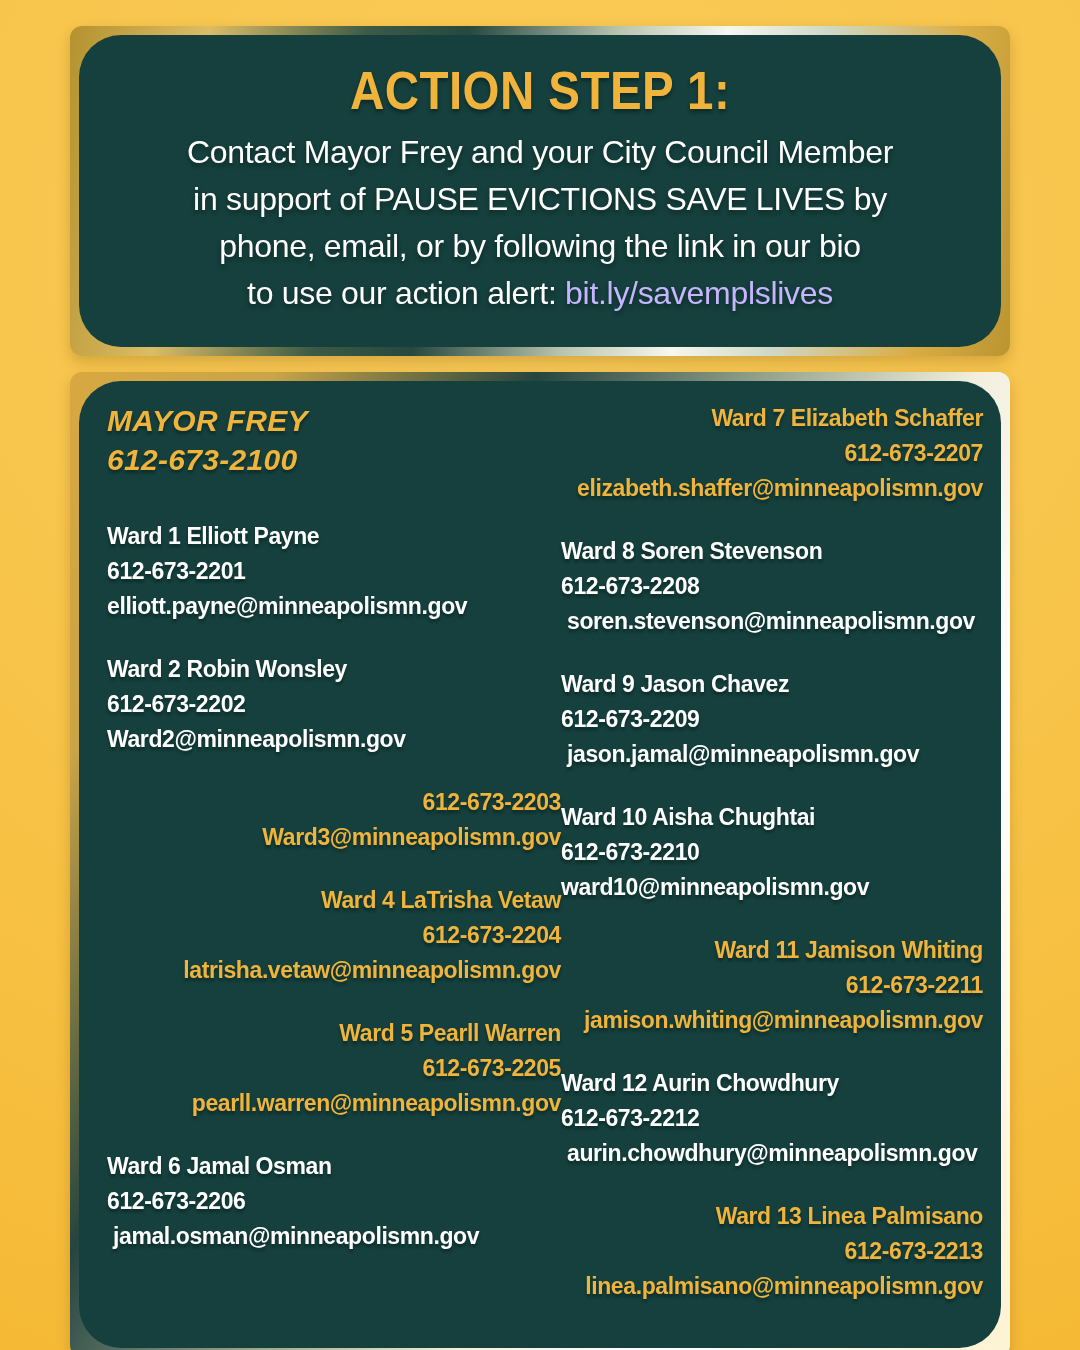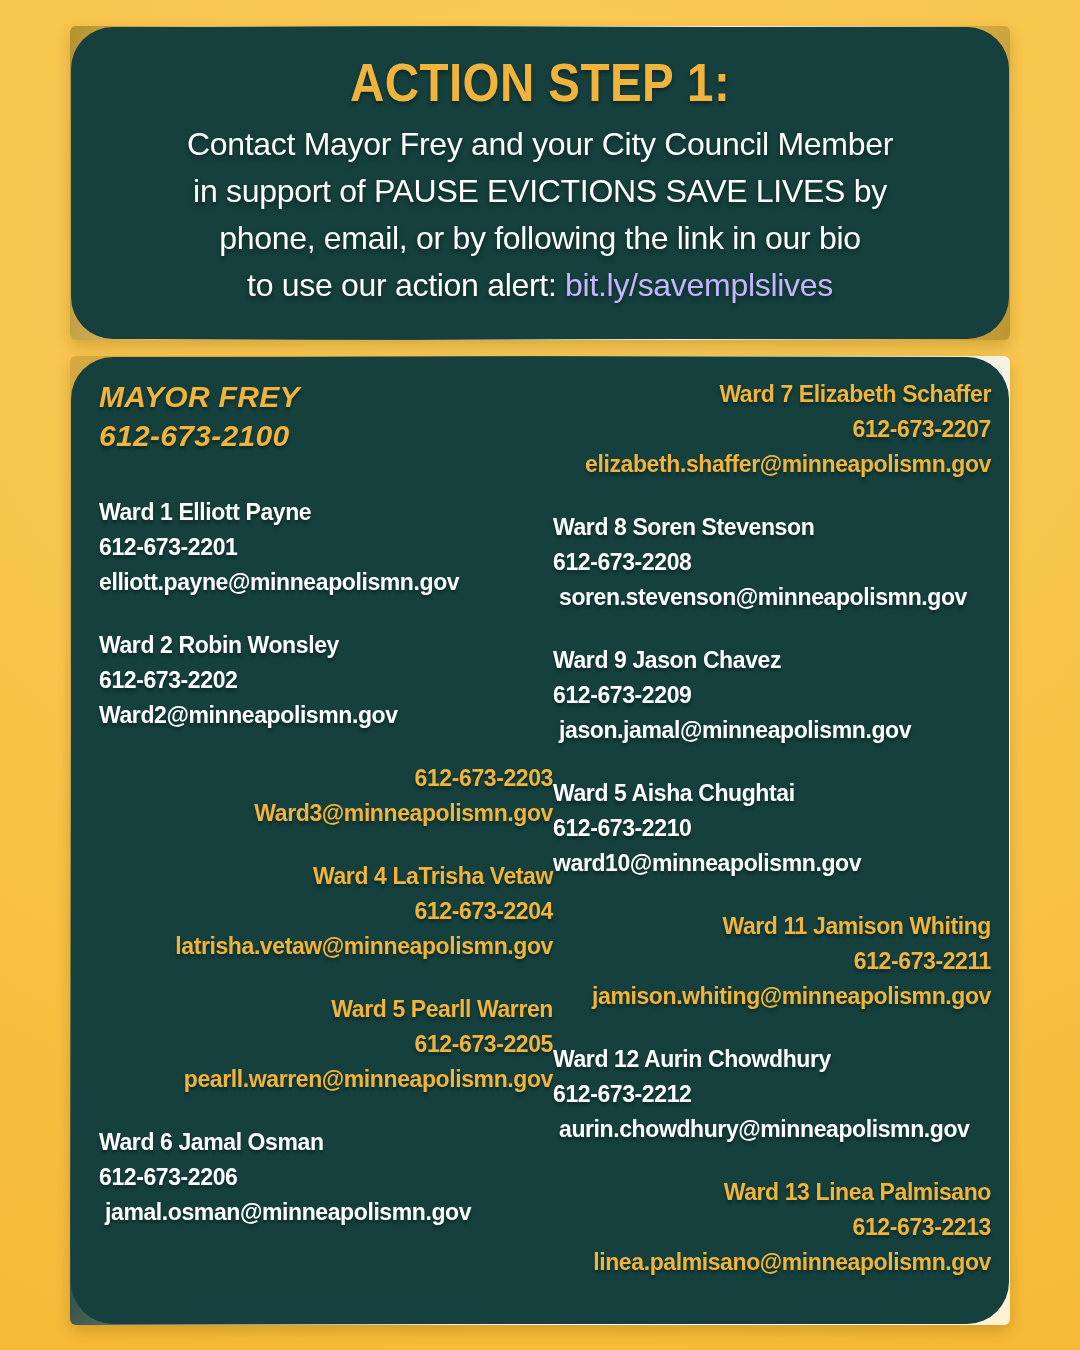--- a/index.html
+++ b/index.html
@@ -3,21 +3,21 @@
 <meta charset="utf-8">
 <style>
   html, body { margin: 0; padding: 0; }
   body {
     width: 1080px; height: 1350px; overflow: hidden;
     background: radial-gradient(130% 95% at 50% 18%, #f9cb59 0%, #f8c54b 45%, #f5b833 100%);
     font-family: "Liberation Sans", "DejaVu Sans", sans-serif;
     -webkit-font-smoothing: antialiased;
   }
   .card {
-    margin: 0 70px; padding: 1px; border-radius: 6px;
+    margin: 0 70px; padding: 9px; border-radius: 12px;
     box-shadow: 0 6px 14px rgba(120, 80, 10, 0.28);
   }
   .card-top {
     margin-top: 26px;
     background: linear-gradient(100deg, #b5922f 0%, #dcbc66 14%, #3c5a45 30%,
       #27483f 40%, #b9c4ae 55%, #f6f7ef 66%, #cfd8c6 76%, #d9ad45 90%, #bb9531 100%);
   }
   .card-contacts {
     margin-top: 16px;
     background: linear-gradient(118deg, #d8a841 0%, #caa448 14%, #26453f 32%,
@@ -132,21 +132,21 @@
         <div> soren.stevenson@minneapolismn.gov</div>
       </div>
 
       <div class="ward">
         <div>Ward 9 Jason Chavez</div>
         <div>612-673-2209</div>
         <div> jason.jamal@minneapolismn.gov</div>
       </div>
 
       <div class="ward">
-        <div>Ward 5 Aisha Chughtai</div>
+        <div>Ward 10 Aisha Chughtai</div>
         <div>612-673-2210</div>
         <div>ward10@minneapolismn.gov</div>
       </div>
 
       <div class="ward gold">
         <div>Ward 11 Jamison Whiting</div>
         <div>612-673-2211</div>
         <div> jamison.whiting@minneapolismn.gov</div>
       </div>
 

